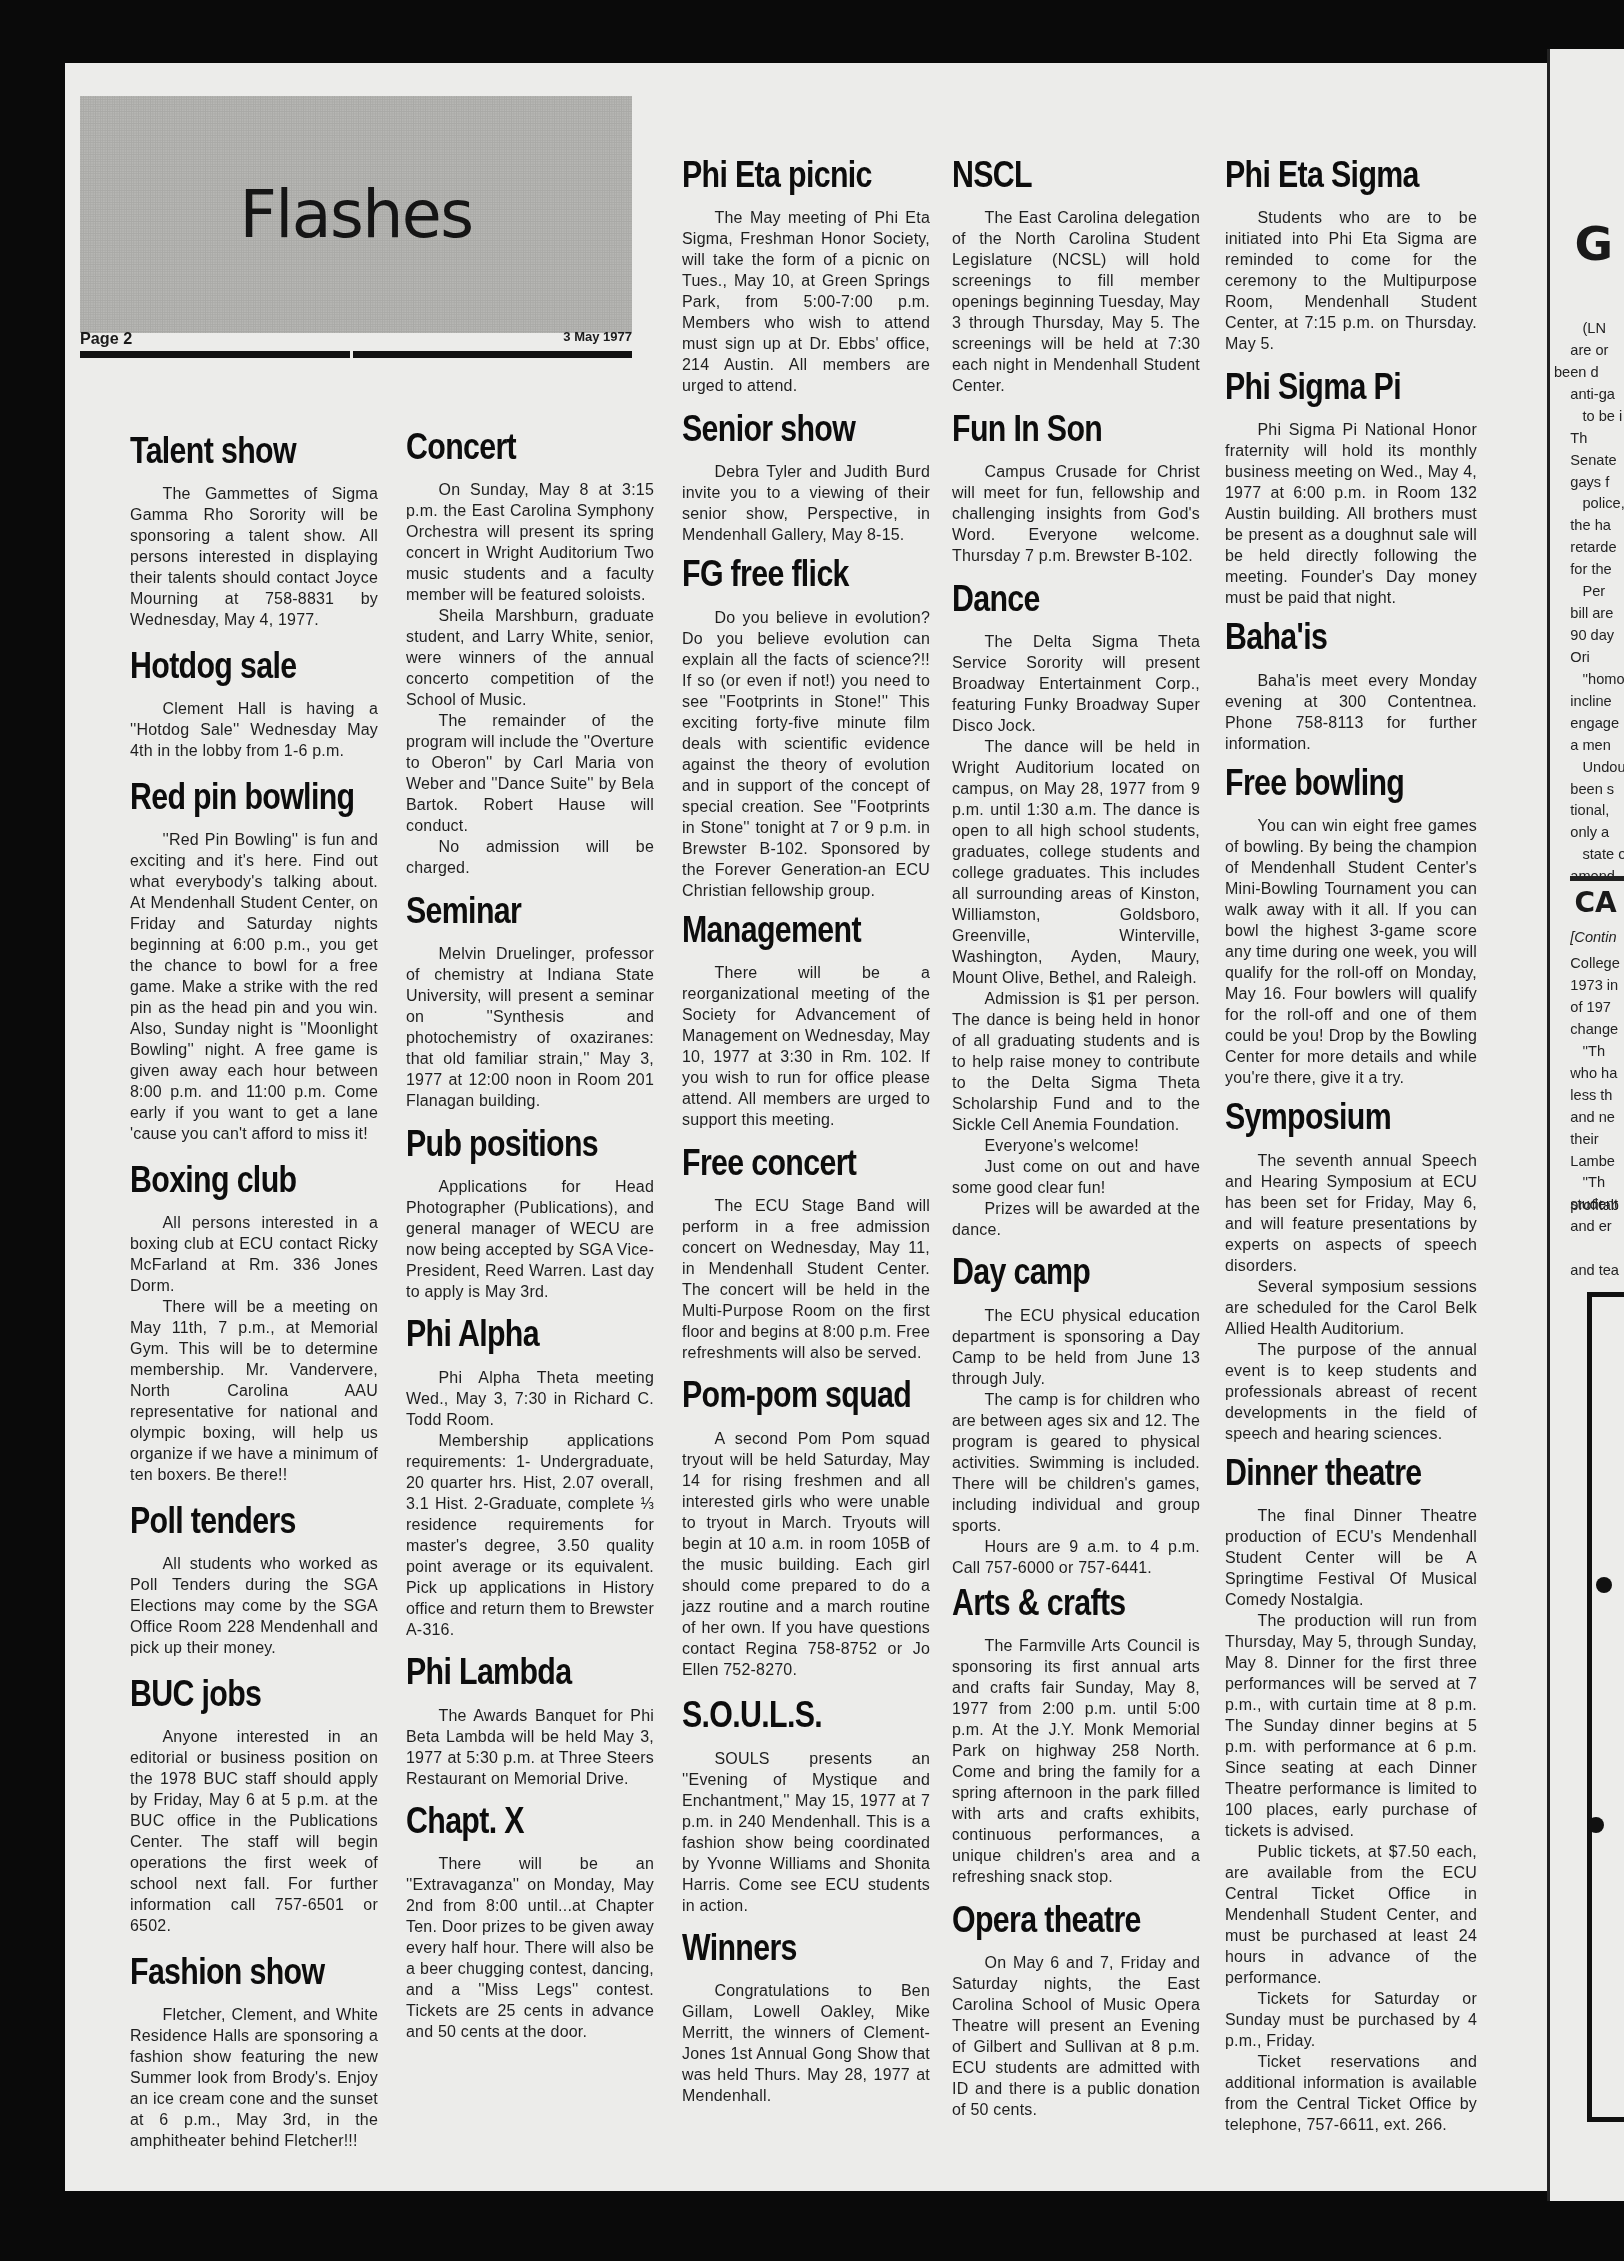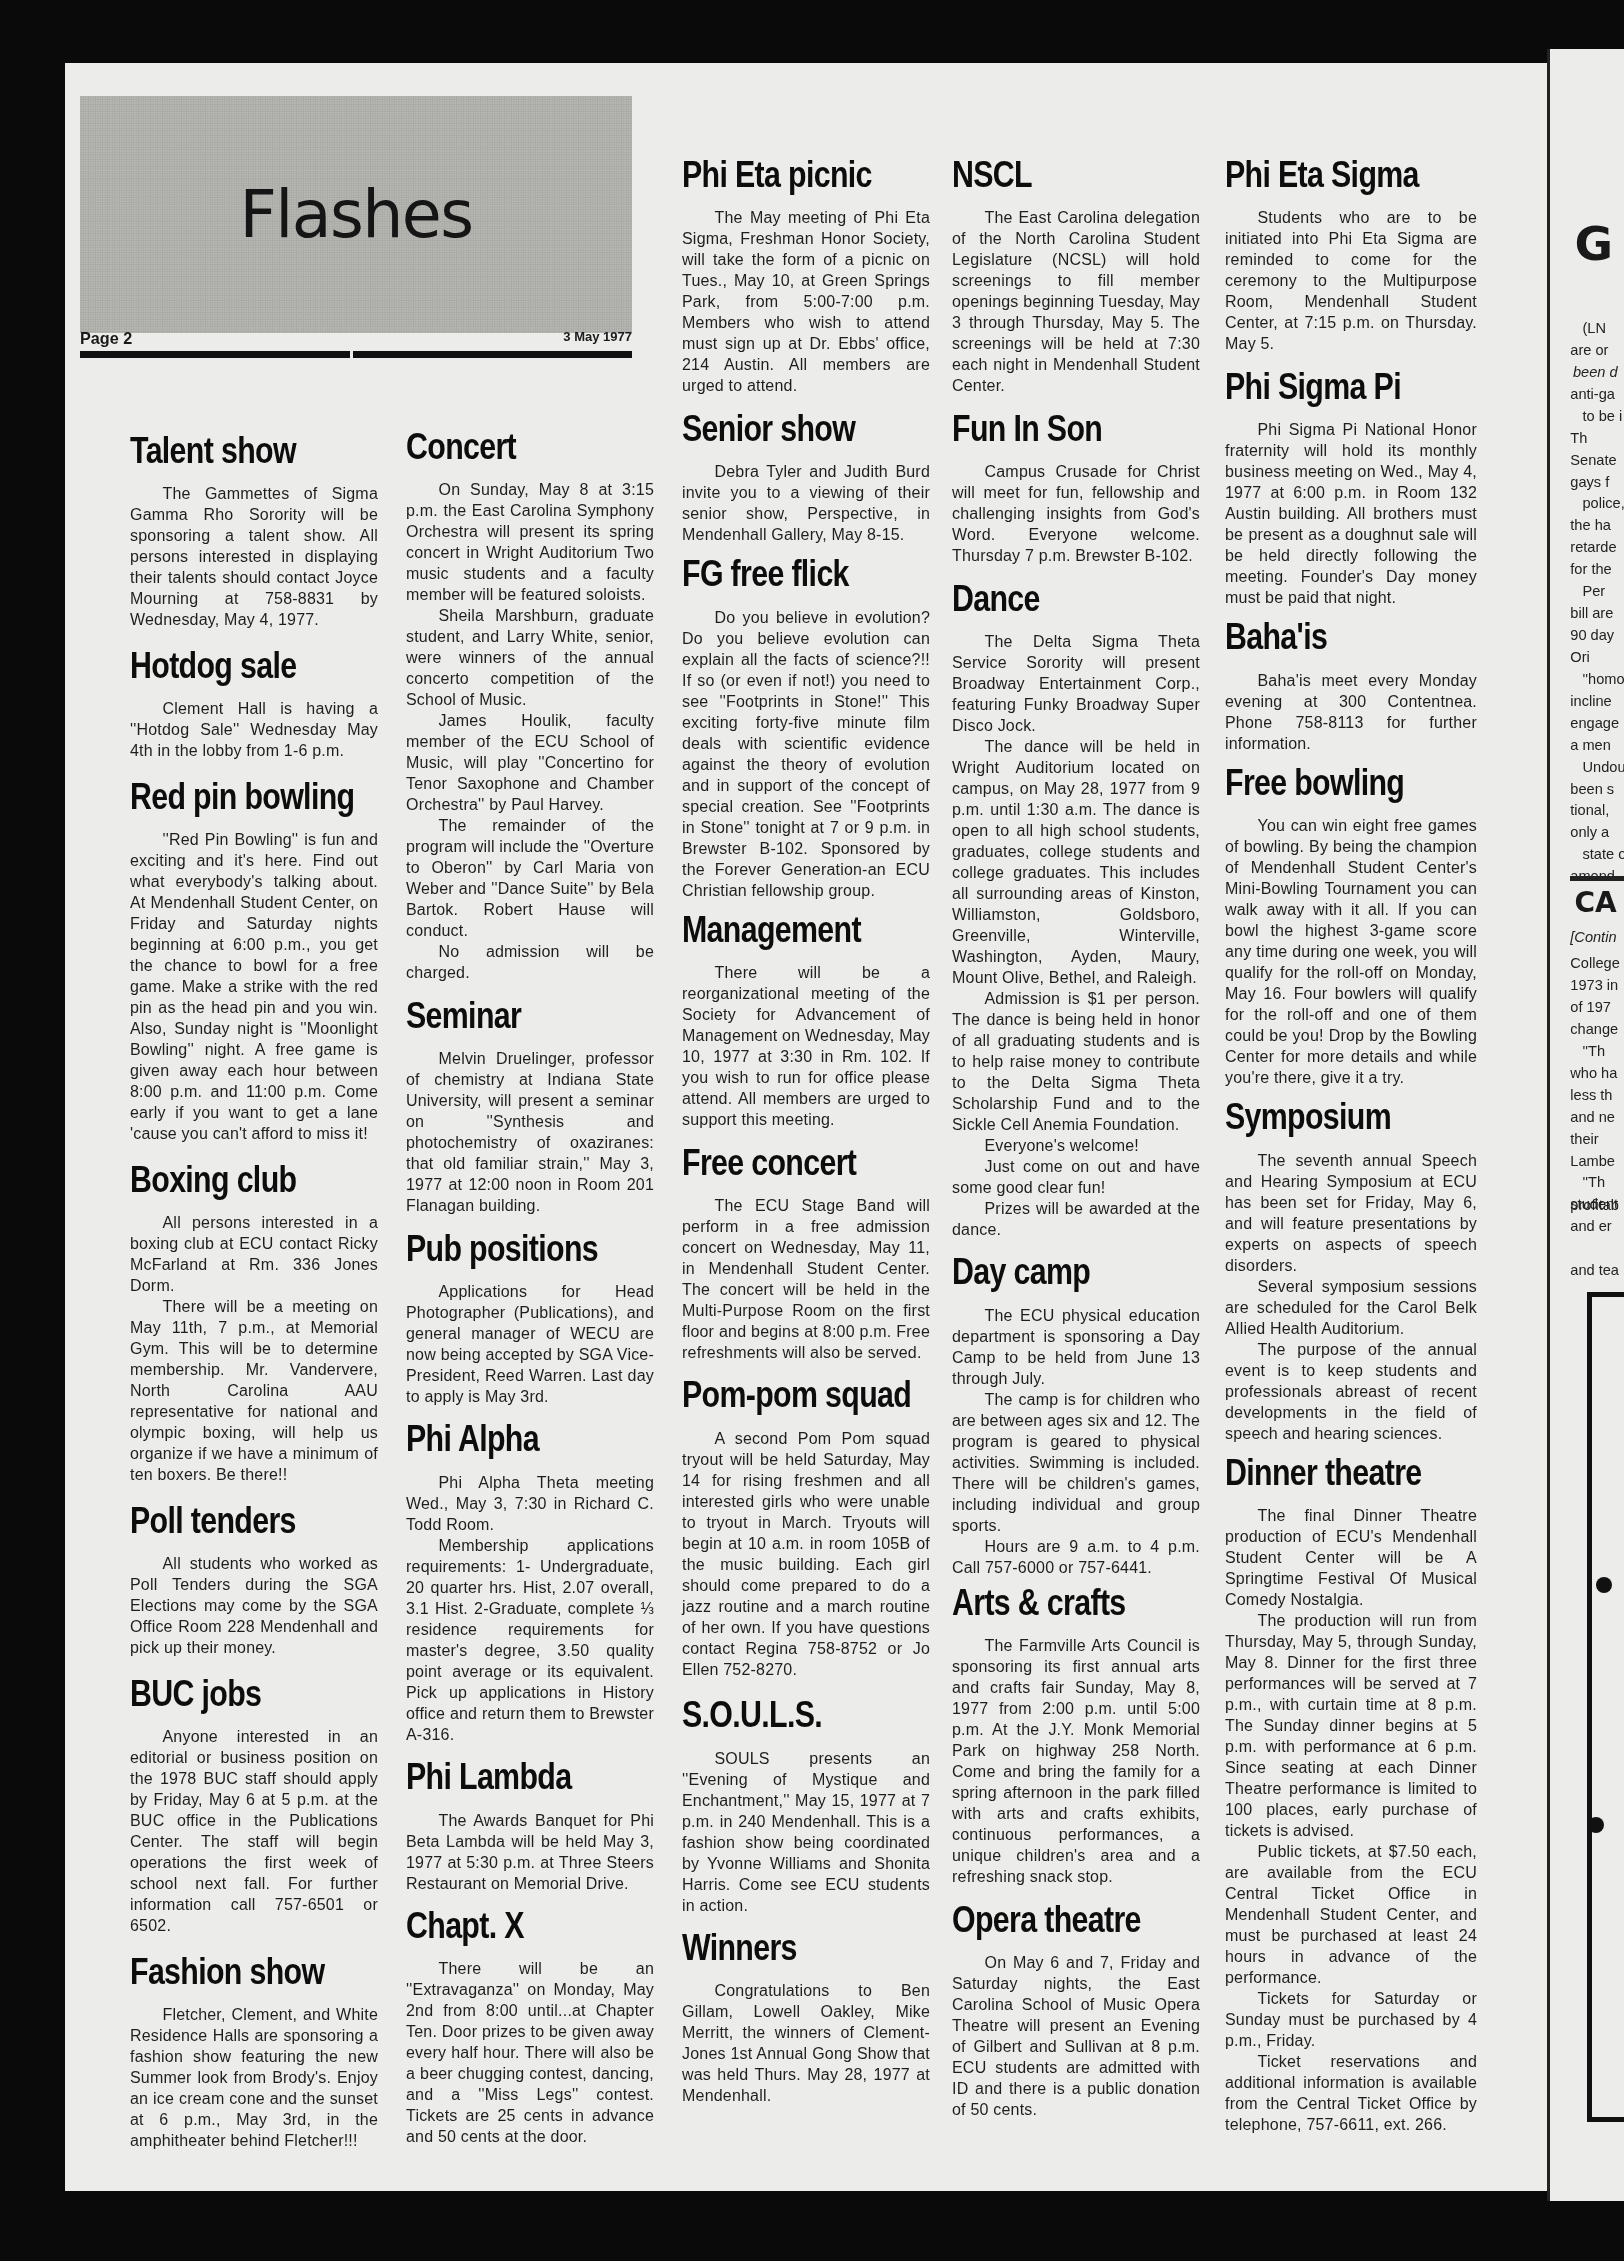--- a/index.html
+++ b/index.html
@@ -106,21 +106,20 @@
         <p>Fletcher, Clement, and White Residence Halls are sponsoring a fashion show featuring the new Summer look from Brody's. Enjoy an ice cream cone and the sunset at 6 p.m., May 3rd, in the amphitheater behind Fletcher!!!</p>
       </div>
     </div>
   </div>
 <div class="col" id="col1" style="left:406px;top:426px;width:248px;">
     <div class="story" style="margin-bottom: 11.4px;">
       <div class="headline" style="margin-bottom: 11.4px;">Concert</div>
       <div class="body">
         <p>On Sunday, May 8 at 3:15 p.m. the East Carolina Symphony Orchestra will present its spring concert in Wright Auditorium Two music students and a faculty member will be featured soloists.</p>
         <p>Sheila Marshburn, graduate student, and Larry White, senior, were winners of the annual concerto competition of the School of Music.</p>
-        <p>James Houlik, faculty member of the ECU School of Music, will play ''Concertino for Tenor Saxophone and Chamber Orchestra'' by Paul Harvey.</p>
         <p>The remainder of the program will include the ''Overture to Oberon'' by Carl Maria von Weber and ''Dance Suite'' by Bela Bartok. Robert Hause will conduct.</p>
         <p>No admission will be charged.</p>
       </div>
     </div>
     <div class="story" style="margin-bottom: 11.4px;">
       <div class="headline" style="margin-bottom: 11.4px;">Seminar</div>
       <div class="body">
         <p>Melvin Druelinger, professor of chemistry at Indiana State University, will present a seminar on ''Synthesis and photochemistry of oxaziranes: that old familiar strain,'' May 3, 1977 at 12:00 noon in Room 201 Flanagan building.</p>
       </div>
     </div>
@@ -288,21 +287,21 @@
         <p>Ticket reservations and additional information is available from the Central Ticket Office by telephone, 757-6611, ext. 266.</p>
       </div>
     </div>
   </div>
 
 <div class="next-page">
   <div class="np-head">G</div>
   <div id="np-lines">
       <div class="np-text" style="left: 32.5px; top: 268px;">(LN</div>
       <div class="np-text" style="left: 20.3px; top: 290px;">are or</div>
-      <div class="np-text" style="left: 23px; top: 312px; font-style: italic;">been d</div>
+      <div class="np-text" style="left: 4px; top: 312px;">been d</div>
       <div class="np-text" style="left: 20.3px; top: 334px;">anti-ga</div>
       <div class="np-text" style="left: 32.5px; top: 356px;">to be i</div>
       <div class="np-text" style="left: 20.3px; top: 378px;">Th</div>
       <div class="np-text" style="left: 20.3px; top: 400px;">Senate</div>
       <div class="np-text" style="left: 20.3px; top: 422px;">gays f</div>
       <div class="np-text" style="left: 32.5px; top: 443px;">police,</div>
       <div class="np-text" style="left: 20.3px; top: 465px;">the ha</div>
       <div class="np-text" style="left: 20.3px; top: 487px;">retarde</div>
       <div class="np-text" style="left: 20.3px; top: 509px;">for the</div>
       <div class="np-text" style="left: 32.5px; top: 531px;">Per</div>

